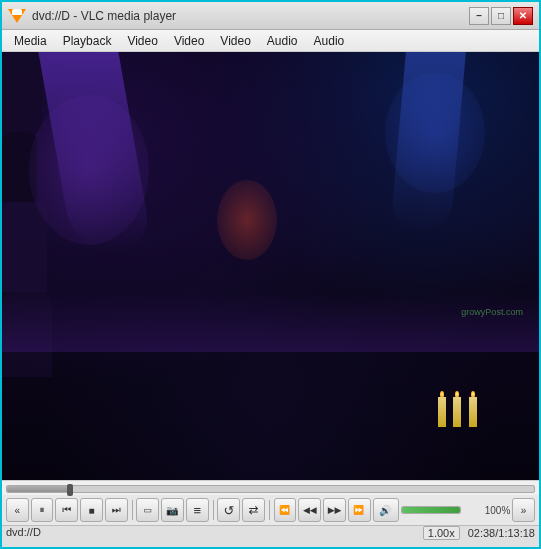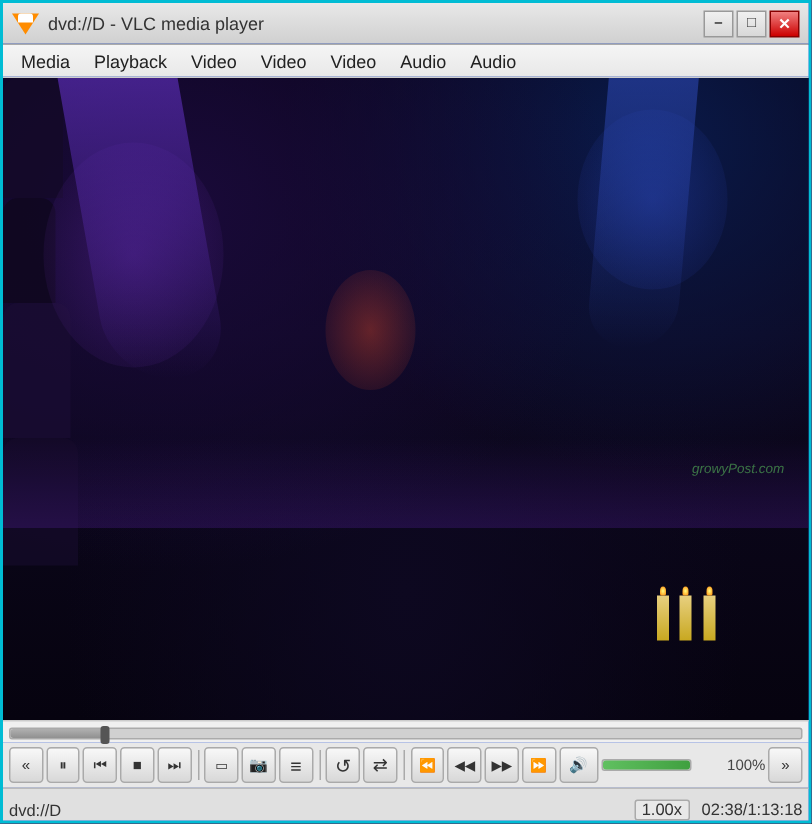--- a/index.html
+++ b/index.html
@@ -257,21 +257,21 @@
     }
     .volume-label {
       font-size: 10px;
       color: #444;
       margin-left: 22px;
     }
     .status-bar {
       background: #e0e0e0;
       height: 22px;
       display: flex;
-      align-items: flex-end;
+      align-items: flex-start;
       border-top: 1px solid #bbb;
       padding: 0 4px;
       justify-content: space-between;
     }
     .status-left {
       font-size: 11px;
       color: #333;
     }
     .status-right {
       display: flex;
@@ -293,21 +293,20 @@
       height: 20px;
       background: #aaa;
       margin: 0 2px;
     }
     .grow-watermark {
       position: absolute;
       bottom: 38%; right: 3%;
       font-size: 9px;
       color: rgba(100,220,100,0.5);
       pointer-events: none;
-      font-style: italic;
     }
   </style>
 </head>
 <body>
 
 <div class="window">
 
   <div class="title-bar">
     <div class="title-bar-left">
       <div class="vlc-cone"></div>

